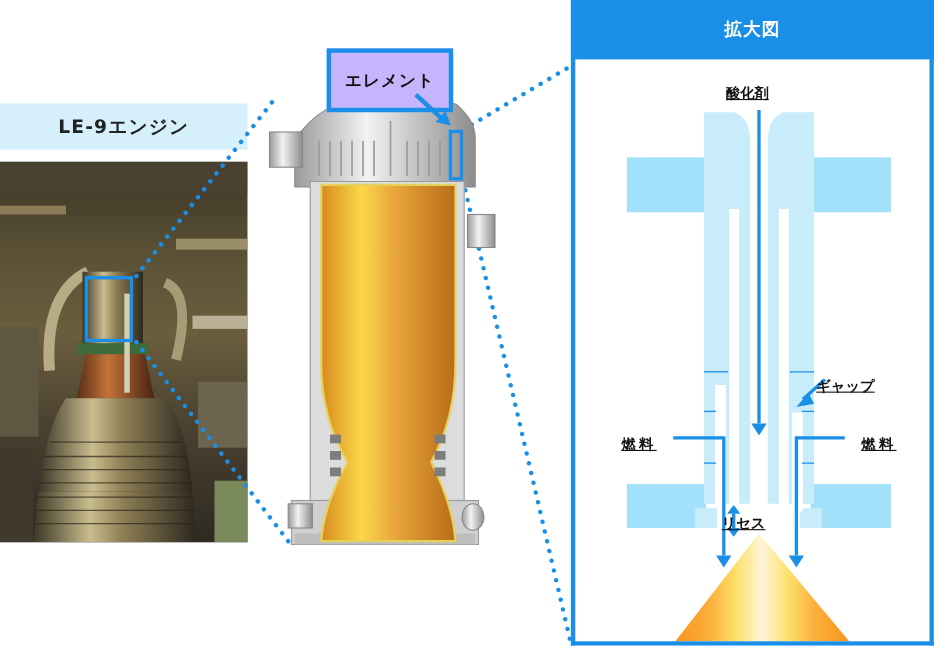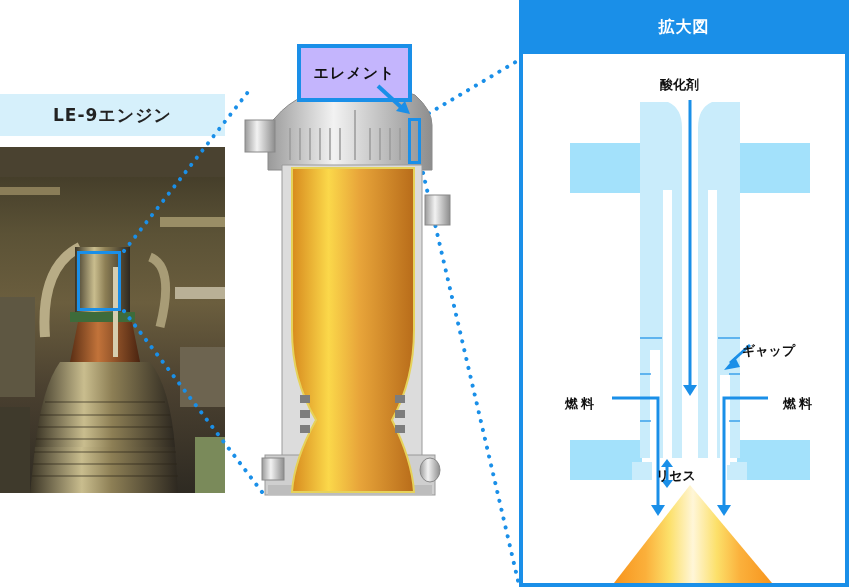--- a/index.html
+++ b/index.html
@@ -19,21 +19,21 @@
   #element-callout { left:297px; top:44px; width:115px; height:58px; border:4px solid #1a8fe8;
       box-sizing:border-box; background:#c4b5fd; display:flex; align-items:center; justify-content:center;
       font-size:15px; font-weight:bold; letter-spacing:1px; }
   #element-highlight { left:408px; top:118px; width:13px; height:46px; border:3px solid #1a8fe8; box-sizing:border-box; }
 
   
   #zoom-panel { left:519px; top:0; width:330px; height:587px; border:4px solid #1a8fe8; box-sizing:border-box;
       border-top:none; }
   #zoom-header { left:519px; top:0; width:330px; height:54px; background:#1a8fe8; color:#fff;
       display:flex; align-items:center; justify-content:center; font-size:16px; font-weight:bold; letter-spacing:1px; }
-  .lbl { font-size:13px; font-weight:bold; color:#111; }
+  .lbl { font-size:13px; font-weight:bold; color:#111;text-decoration:underline; }
   #oxidizer-label { left:660px; top:76px; }
   #fuel-left-label { left:565px; top:395px; letter-spacing:3px; }
   #fuel-right-label { left:783px; top:395px; letter-spacing:3px; }
   #gap-label { left:742px; top:342px; }
   #recess-label { left:656px; top:467px; }
   svg { position:absolute; left:0; top:0; }
 </style>
 </head>
 <body>
 

